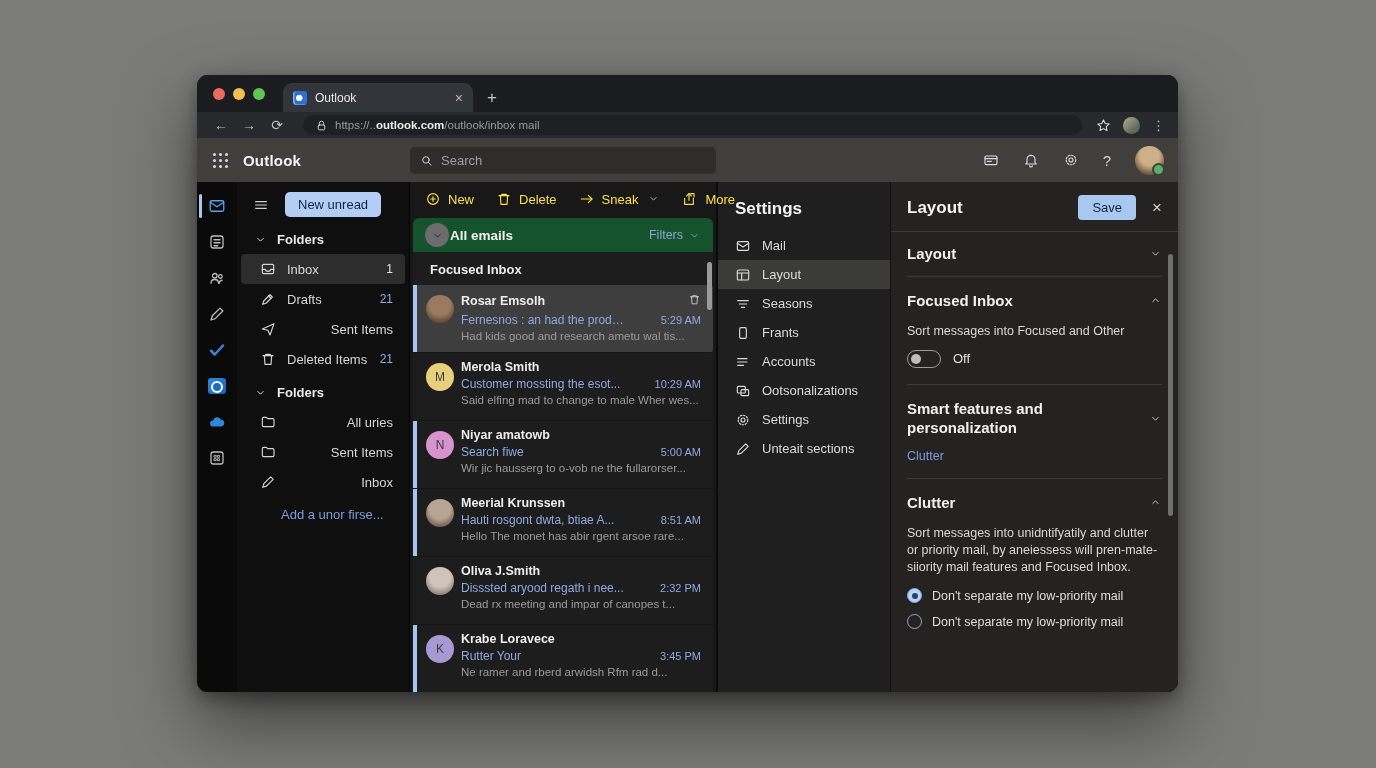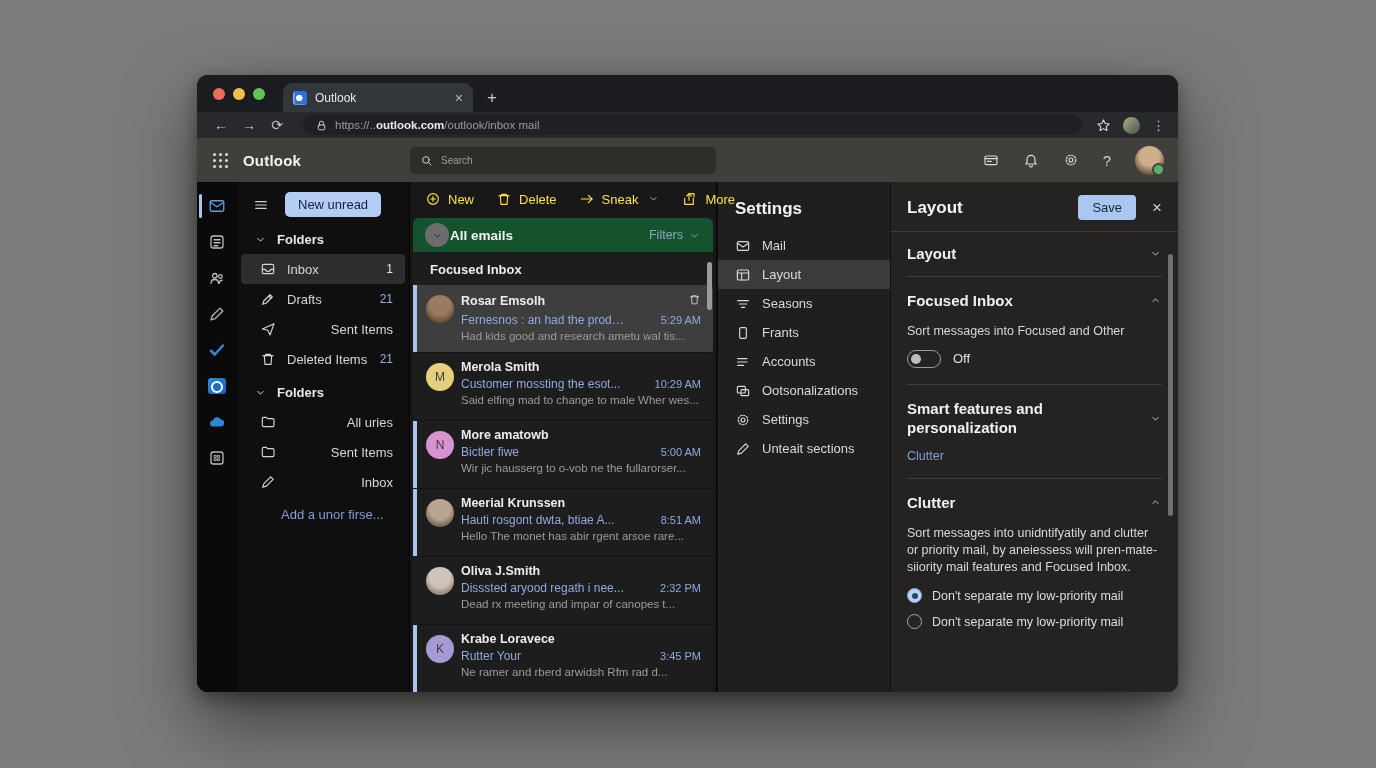--- a/index.html
+++ b/index.html
@@ -35,21 +35,21 @@
   .dots { color:#c2c2c2; font-size:13px; letter-spacing:1px; }
 
   
   .appbar { height:44px; background:#413f3b; display:flex; align-items:center; position:relative; }
   .waffle { display:grid; grid-template-columns:repeat(3,3px); grid-gap:3px; margin:0 0 0 16px; }
   .waffle i { width:3px; height:3px; background:#d9d9d9; border-radius:50%; }
   .brand { font-size:15px; color:#f2f2f2; margin-left:15px; font-weight:700; letter-spacing:.2px; }
   .searchbox { position:absolute; left:213px; width:306px; height:27px; background:#2e2d2a;
     border-radius:5px; display:flex; align-items:center; padding:0 10px; gap:8px; }
   .searchbox input { background:transparent; border:none; outline:none; color:#5eead4;
-    font-size:10px; width:100%; font-family:"Liberation Sans", sans-serif; }
+    font-size:13px; width:100%; font-family:"Liberation Sans", sans-serif; }
   .searchbox input::placeholder { color:#9f9f9f; }
   .appbar-right { position:absolute; right:14px; display:flex; align-items:center; gap:24px; }
   .qicon { color:#d3d3d3; font-size:15px; }
   .hdr-av { width:29px; height:29px; border-radius:50%; position:relative;
     background:radial-gradient(circle at 50% 35%, #cdb08a 0 40%, #6d5a43 75%); }
   .hdr-av::after { content:""; position:absolute; right:-1px; bottom:-1px; width:9px; height:9px;
     border-radius:50%; background:#58b368; border:2px solid #413f3b; }
 
   
   .main { display:flex; height:510px; background:#0e0e0e; }
@@ -428,24 +428,24 @@
     <div class="r2">
               <span class="sub">Customer mossting the esot...</span>
       <span class="tm">10:29 AM</span>
             </div>
     <div class="r3">Said elfing mad to change to male Wher wes...</div>
   </div>
           <div class="email">
     <span class="bar"></span>
     <span class="av" style="background:#d792d0;display:flex;align-items:center;justify-content:center;font-size:12px;color:#3c3c3c;filter:blur(.5px)">N</span>
     <div class="r1">
-              <span class="nm">More amatowb</span>
+              <span class="nm">Niyar amatowb</span>
       </div>
     <div class="r2">
-              <span class="sub">Bictler fiwe</span>
+              <span class="sub">Search fiwe</span>
       <span class="tm">5:00 AM</span>
             </div>
     <div class="r3">Wir jic hausserg to o-vob ne the fullarorser...</div>
   </div>
           <div class="email">
     <span class="bar"></span>
     <span class="av" style="background:radial-gradient(circle at 50% 35%, #b8a493 0 45%, #6f5d4e 80%)"></span>
     <div class="r1">
               <span class="nm">Meerial Krunssen</span>
       </div>

